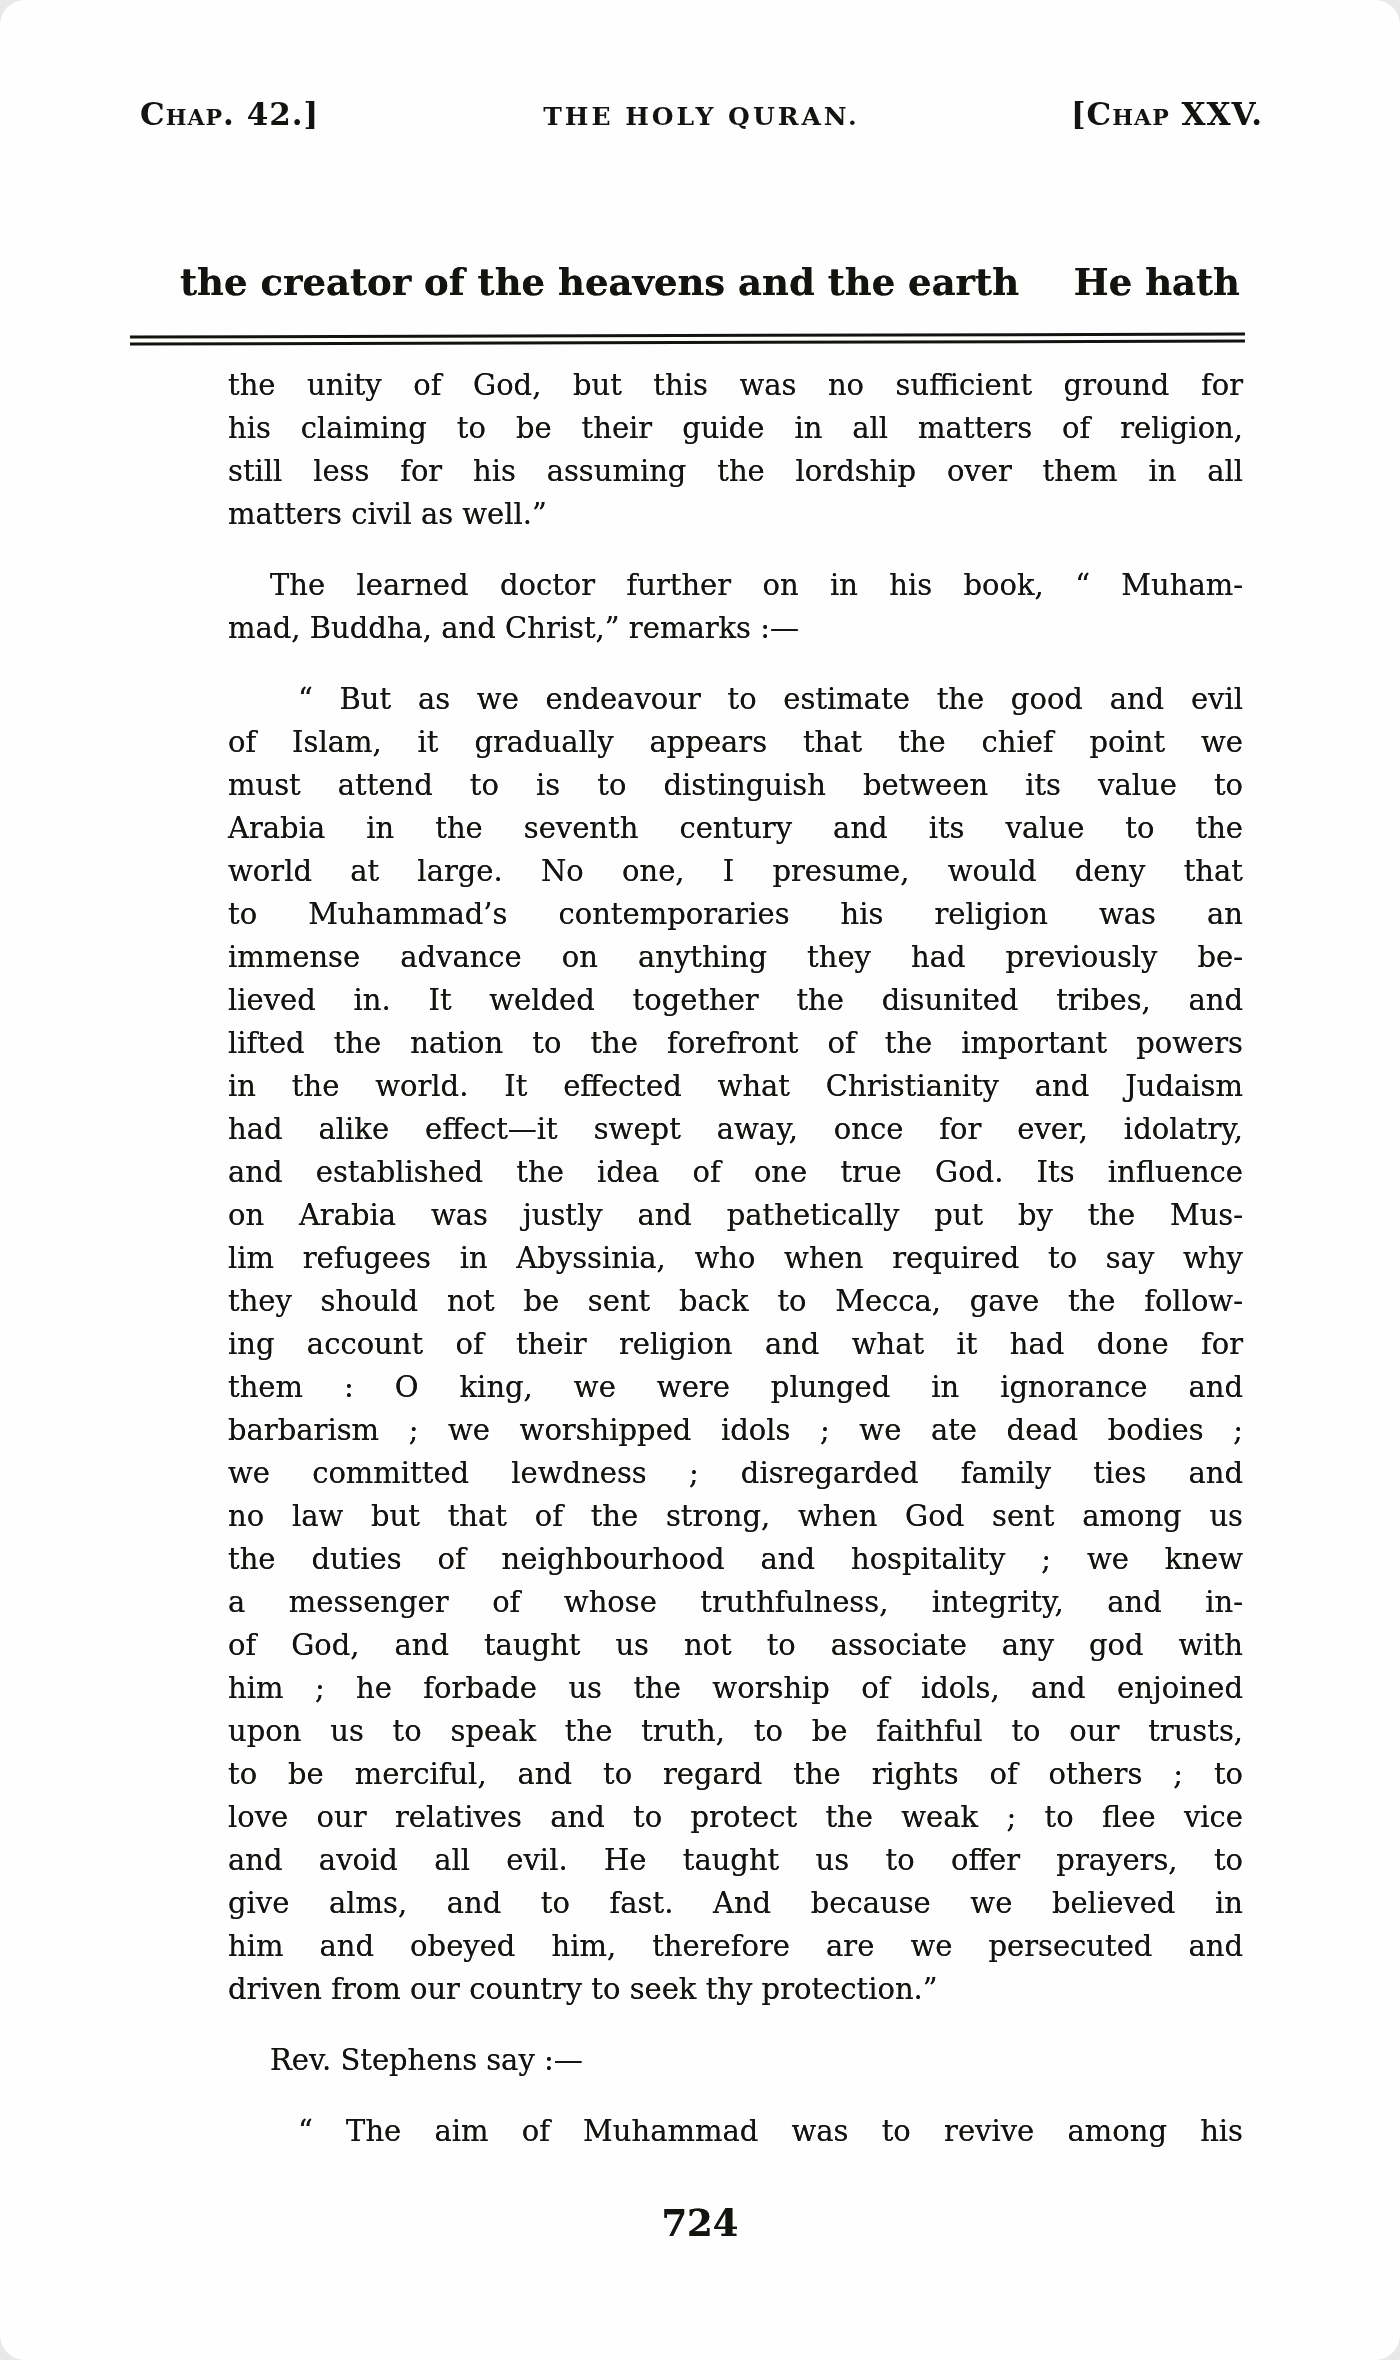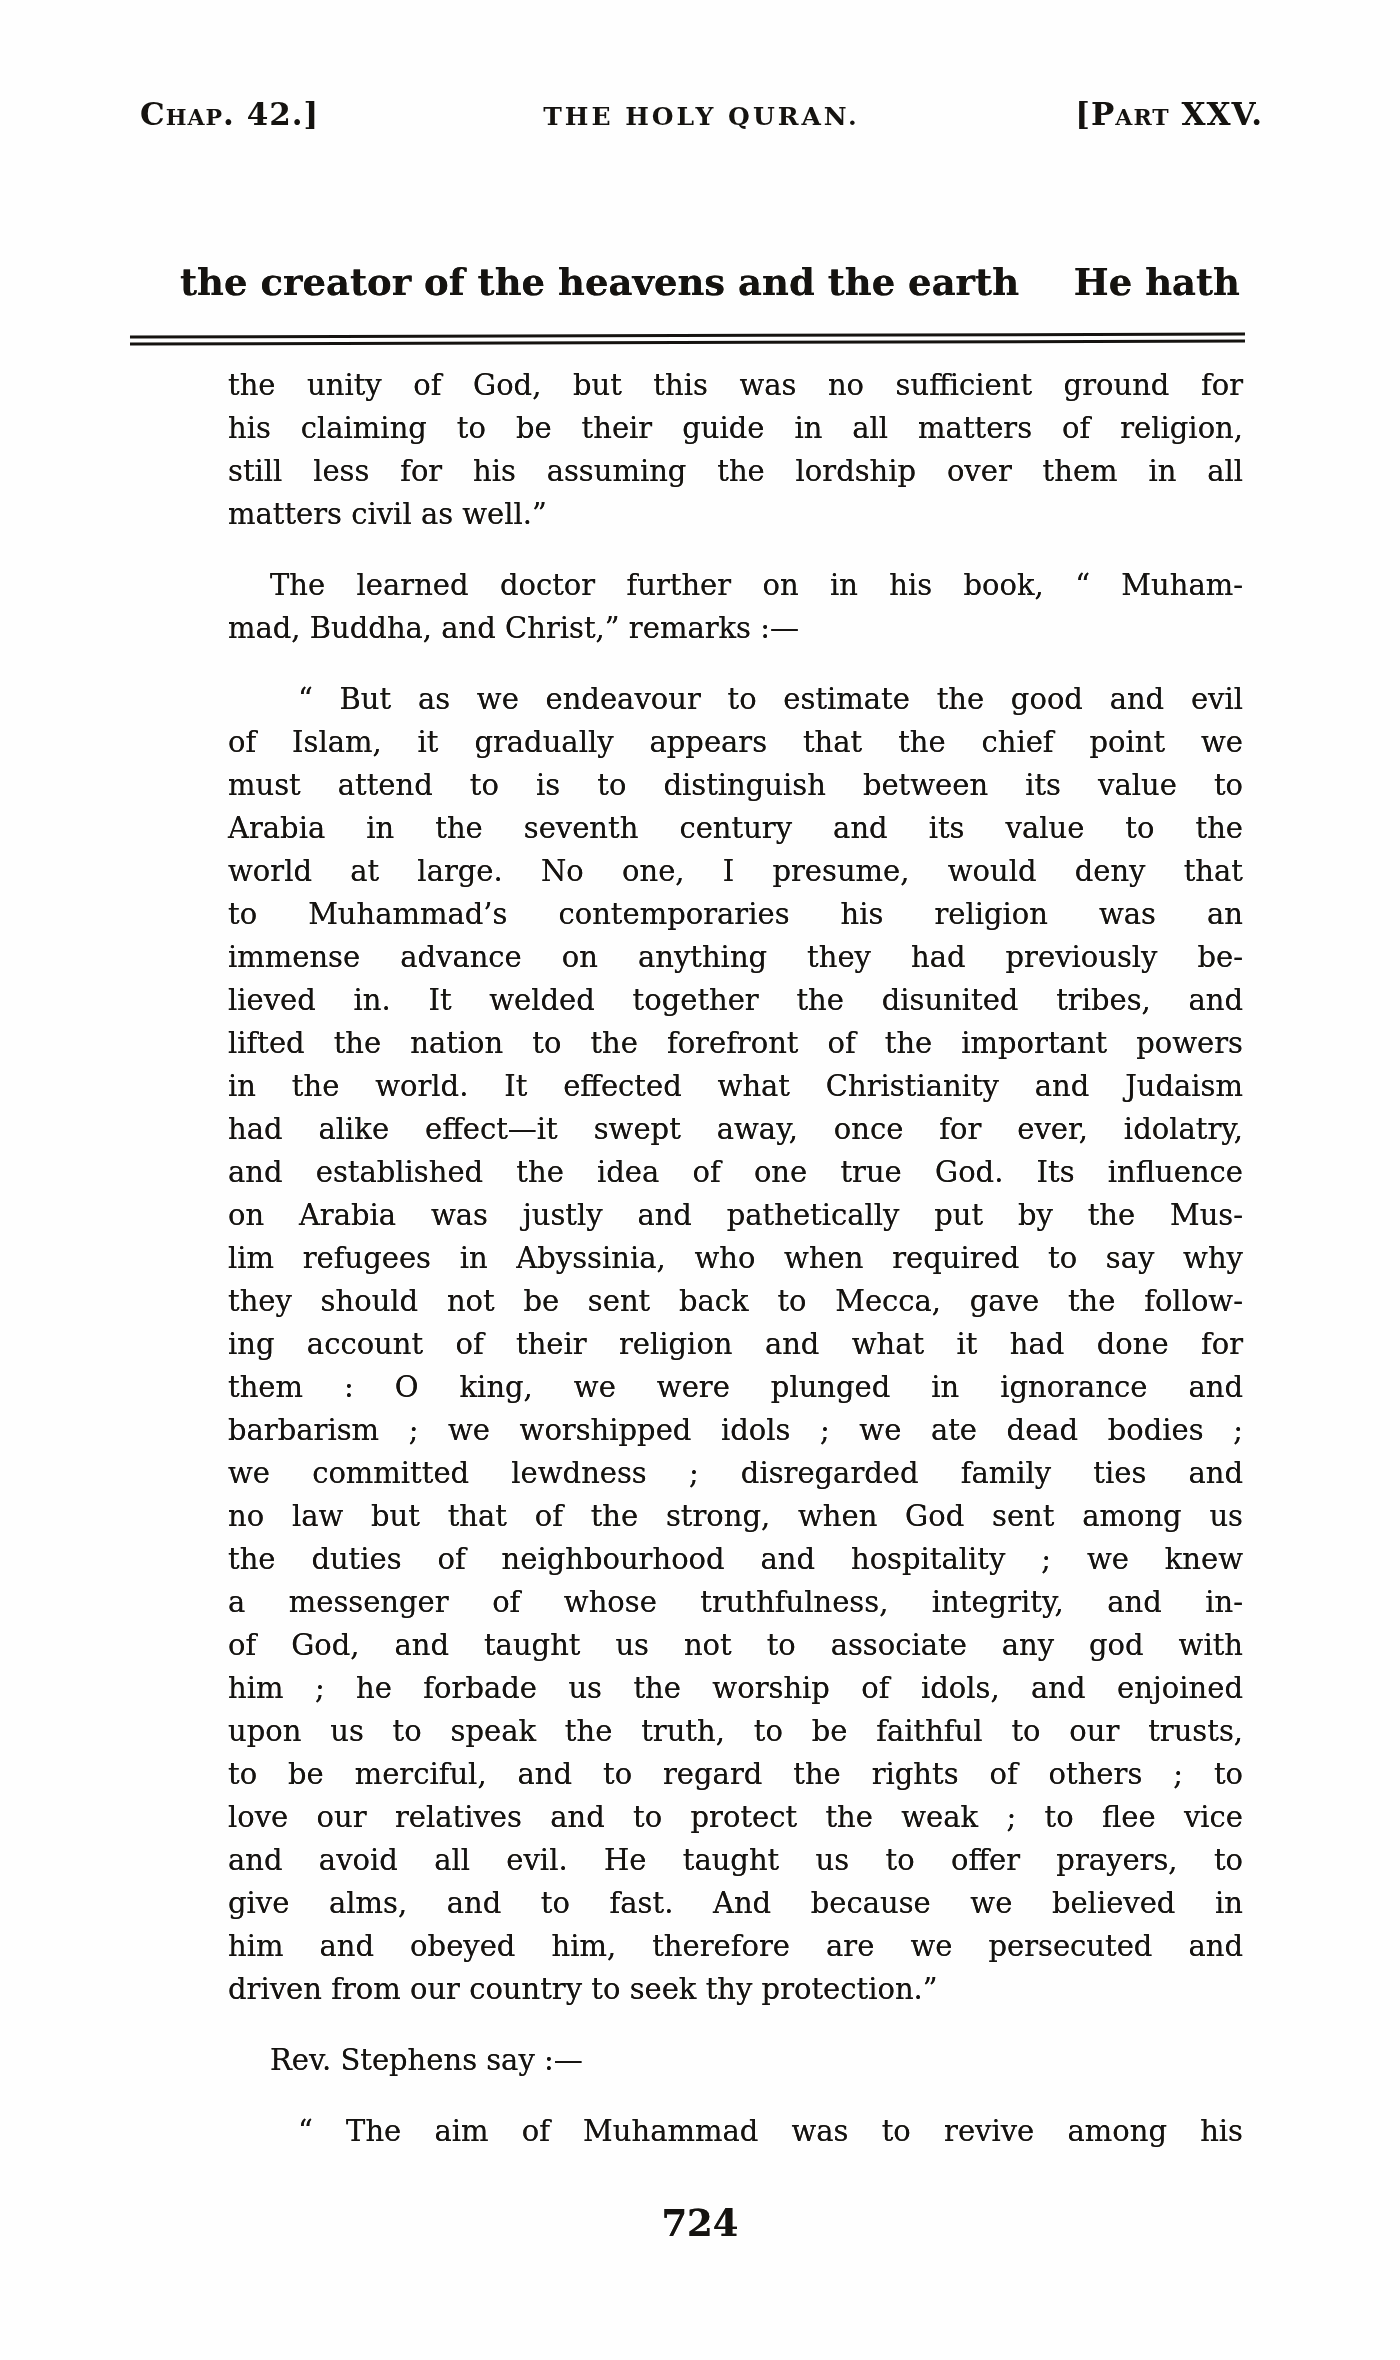--- a/index.html
+++ b/index.html
@@ -9,20 +9,21 @@
   }
   .page {
     position: relative;
     width: 1400px;
     height: 2360px;
     margin: 0 auto;
     background: #fefefe;
     color: #151310;
     font-family: "DejaVu Serif", "Liberation Serif", serif;
     overflow: hidden;
+    border-radius: 25px;
   }
   
   .running-header {
     display: grid;
     grid-template-columns: 1fr auto 1fr;
     align-items: baseline;
     padding: 96px 137px 0 140px;
     font-weight: 700;
   }
   .running-header .chap {
@@ -89,21 +90,21 @@
   }
 </style>
 </head>
 <body>
 
 <div class="page">
 
   <div class="running-header">
     <span class="chap">Chap. 42.]</span>
     <span class="title">THE HOLY QURAN.</span>
-    <span class="part">[Part XXV.</span>
+    <span class="part">[Chap XXV.</span>
   </div>
 
   <div class="catchline">
     <span>the creator of the heavens and the earth</span>
     <span>He hath</span>
   </div>
 
   <div class="double-rule"></div>
 
   <div class="body-text">

